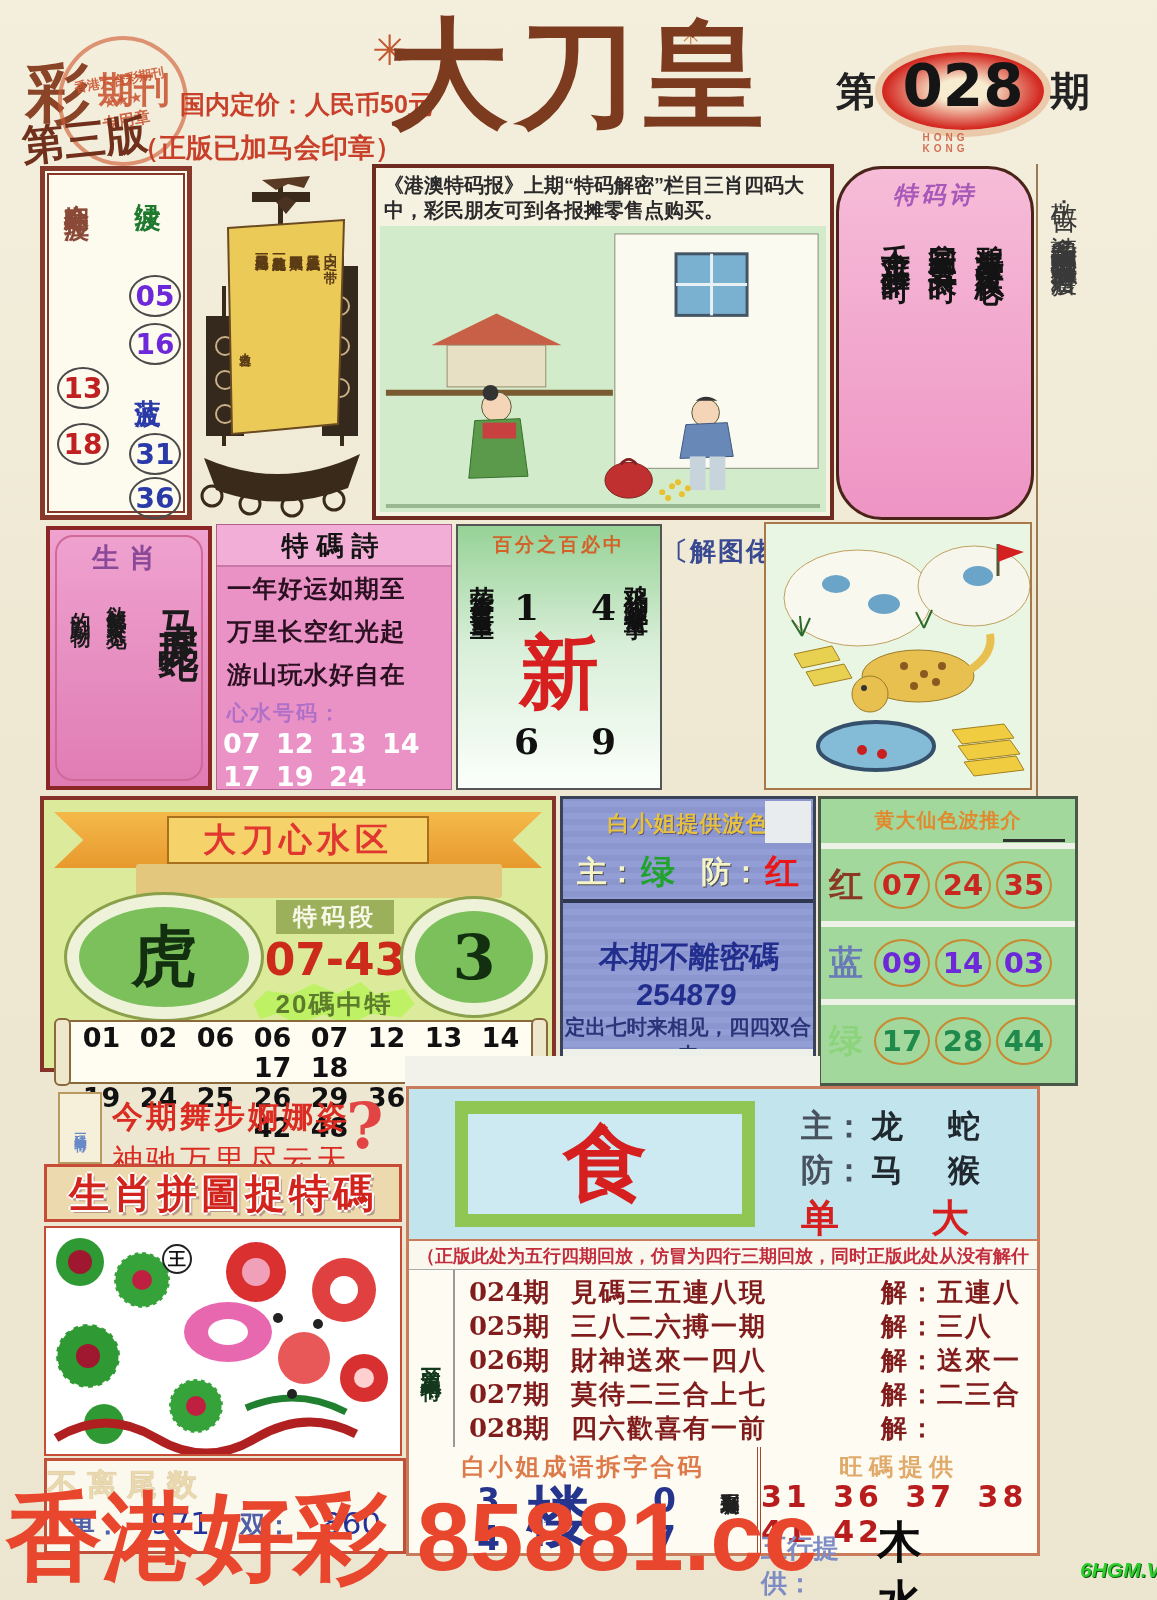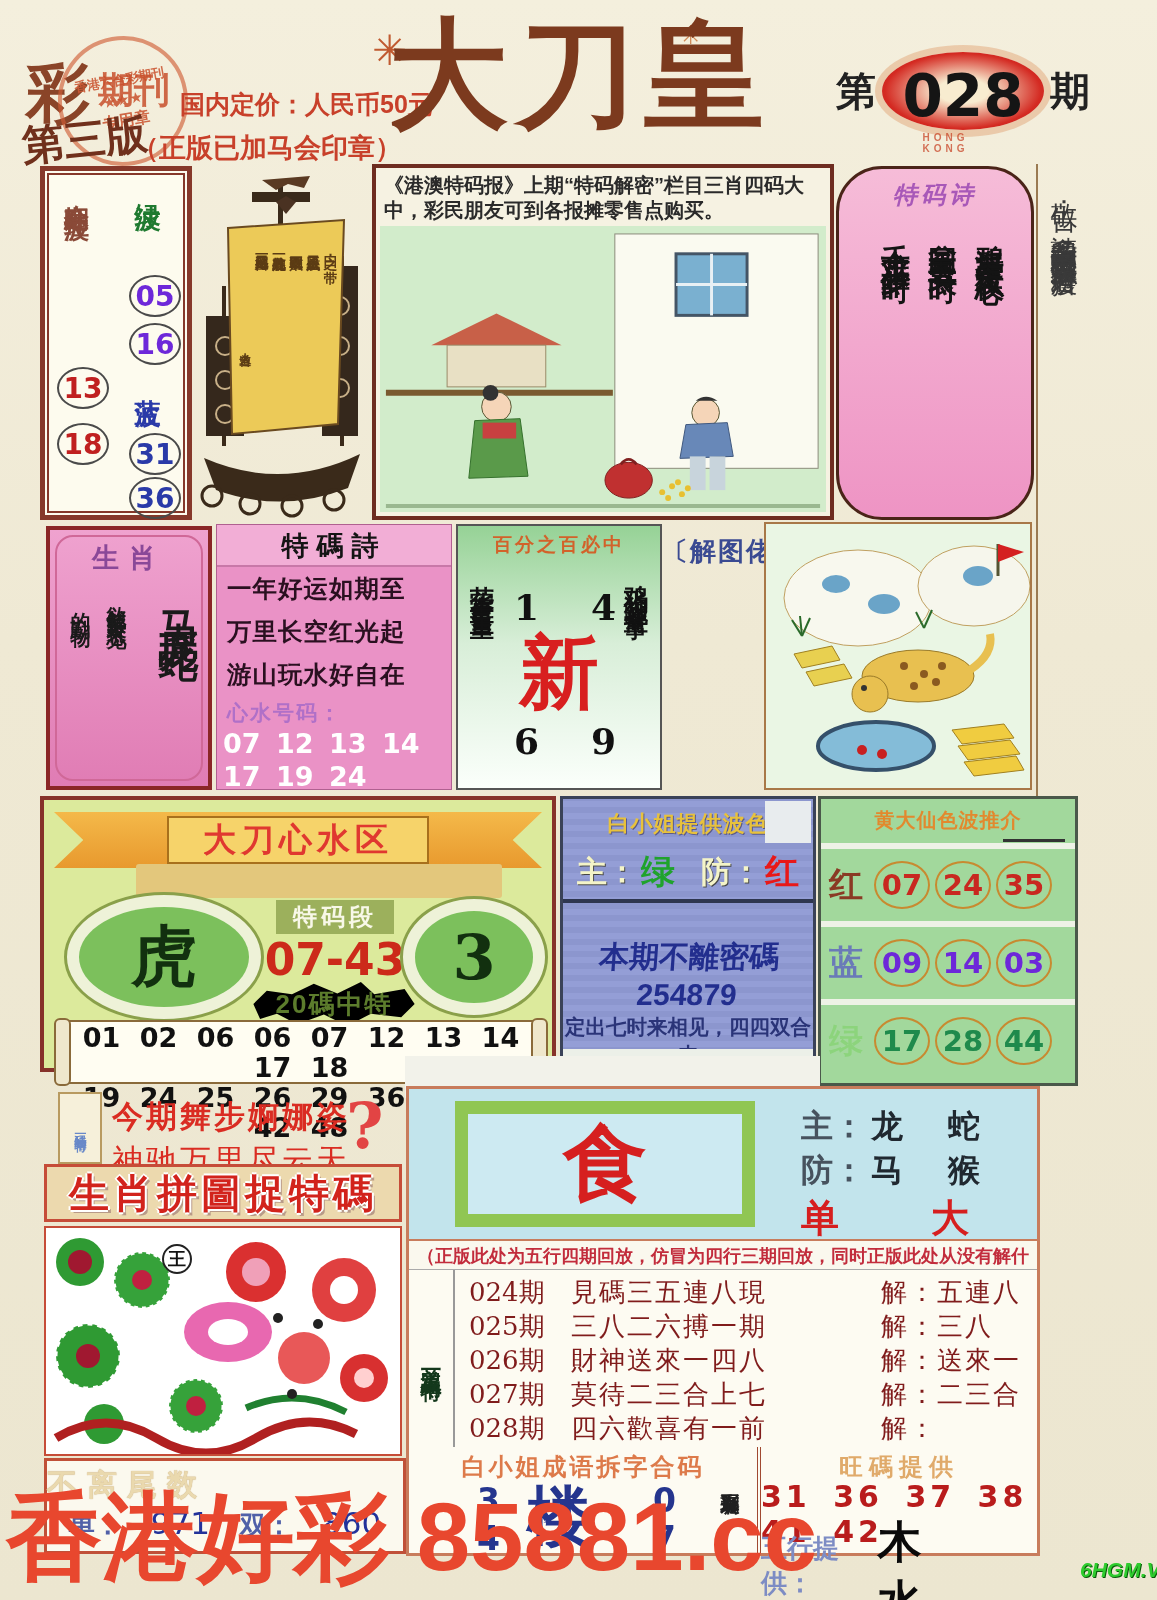--- a/index.html
+++ b/index.html
@@ -23,21 +23,21 @@
   .price{left:180px;top:88px;font-size:25px;font-weight:bold;color:#c8402a}
   .stamp-note{left:132px;top:130px;font-size:27px;font-weight:bold;color:#c8402a}
   .edition{left:22px;top:112px;font-size:42px;font-weight:bold;color:#70301c;transform:rotate(-6deg)}
   .main-title{left:388px;top:8px;font-size:120px;font-weight:bold;color:#7c3a1e;letter-spacing:8px;line-height:1.1}
   .deco-star1{left:372px;top:26px;font-size:42px;color:#c05a30}
   .deco-star2{left:680px;top:20px;font-size:26px;color:#d08a58}
   .issue-block{left:836px;top:52px;display:flex;align-items:center;gap:6px}
   .issue-fix{font-size:40px;font-weight:bold;color:#222}
   .issue-oval{position:relative;width:162px;height:78px;border-radius:50%;
       background:radial-gradient(ellipse at center,#f8ecd0 22%,#d42a22 68%,#b82018 100%);
-      box-shadow:0 0 0 7px rgba(215,120,55,.3);display:flex;align-items:flex-end;justify-content:center}
+      box-shadow:0 0 0 7px rgba(215,120,55,.3);display:flex;align-items:flex-start;justify-content:center}
   .issue-number{font-size:58px;font-weight:bold;color:#151515}
   .issue-stamp-text{position:absolute;left:50%;top:80px;transform:translateX(-50%);
       font-size:10px;letter-spacing:4px;color:rgba(200,70,40,.75);font-weight:bold}
 
   
   .wave-box{left:40px;top:166px;width:152px;height:354px;background:#fdfbee;
       border:5px solid #86382a;box-shadow:inset 0 0 0 2px #fdfbee,inset 0 0 0 4px #86382a}
   .lw-heading{left:16px;top:14px;height:178px;font-size:25px;font-weight:bold;color:#8a4a38;letter-spacing:2px}
   .num-circle{position:absolute;width:52px;height:42px;border:2px solid #4a4a4a;border-radius:50%;
       display:flex;align-items:center;justify-content:center;font-size:28px;font-weight:bold;background:transparent}
@@ -112,21 +112,21 @@
       text-align:center;line-height:44px;font-size:33px;font-weight:bold;color:#e03830;letter-spacing:5px}
   .dk-censor{left:92px;top:64px;width:366px;height:34px;background:#e3c77c;border-radius:3px}
   .dk-oval{position:absolute;border-radius:50%;background:#eef2d8;border:3px solid #8aa04a;
       display:flex;align-items:center;justify-content:center}
   .dk-oval .inner{position:absolute;inset:12px;border-radius:50%;background:#7cc05c}
   .dk-oval .ch{position:relative;z-index:2;font-weight:bold;color:#12300f}
   .dk-range-label{position:absolute;left:232px;top:100px;width:118px;height:34px;background:#9cb05c;
       color:#f8f8e8;font-size:24px;font-weight:bold;text-align:center;line-height:34px;letter-spacing:4px}
   .dk-range{position:absolute;left:212px;top:134px;width:158px;text-align:center;font-size:44px;
       font-weight:bold;color:#cc2a1a}
-  .dk-burst{position:absolute;left:206px;top:182px;width:168px;height:44px;background:#000000;
+  .dk-burst{position:absolute;left:206px;top:182px;width:168px;height:44px;background:#bef264;
       clip-path:polygon(2% 50%,10% 20%,25% 28%,38% 4%,52% 26%,66% 0%,74% 28%,92% 16%,98% 50%,90% 80%,72% 72%,58% 100%,44% 74%,28% 96%,16% 72%,6% 84%);
       display:flex;align-items:center;justify-content:center;font-size:26px;font-weight:bold;color:#5c7c2c;letter-spacing:2px}
   .dk-scroll{position:absolute;left:14px;top:220px;width:486px;height:64px;background:#fffdf2;
       border:2px solid #8a6a3a;border-radius:4px;text-align:center;padding-top:1px}
   .dk-scroll::before,.dk-scroll::after{content:"";position:absolute;top:-4px;bottom:-4px;width:13px;
       background:#efe7cc;border:2px solid #8a6a3a;border-radius:6px}
   .dk-scroll::before{left:-6px}.dk-scroll::after{right:-6px}
   .dk-row{font-size:27px;font-weight:bold;color:#111;line-height:30px;word-spacing:10px}
 
   
@@ -189,21 +189,21 @@
   .shi-row .lab{font-size:32px;color:#47525e}
   .shi-row .val{font-size:32px;color:#202830;letter-spacing:18px;margin-left:6px}
   .shi-danda{position:absolute;left:392px;top:104px;width:220px;display:flex;gap:92px;
       font-size:38px;font-weight:bold;color:#d61f1f}
   .rt-note{position:absolute;top:150px;left:0;right:0;height:30px;line-height:30px;background:#faf8ee;
       border-top:2px solid #c87c5c;text-align:center;font-size:18px;font-weight:bold;color:#c22c3c}
   .hist{position:absolute;top:180px;left:0;right:0;height:178px;background:#fdfbf2;border-top:1px solid #aaa;display:flex}
   .hist-side{width:46px;border-right:2px solid #999;display:flex;align-items:center;justify-content:center}
   .hist-side span{font-size:21px;font-weight:bold;color:#14381c;letter-spacing:2px}
   .hist-rows{flex:1;padding:5px 0 0 14px}
-  .h-row{display:flex;gap:14px;font-size:26px;font-weight:normal;color:#801c1c;line-height:34px}
+  .h-row{display:flex;gap:14px;font-size:26px;font-weight:bold;color:#801c1c;line-height:34px}
   .h-period{width:88px}.h-phrase{width:296px;letter-spacing:2px}.h-ans{flex:1;letter-spacing:2px}
   .rt-split{position:absolute;top:358px;bottom:0;left:0;right:0;display:flex}
   .cy-box{width:352px;position:relative;background:#fdfbf2;border-right:4px double #a04830}
   .cy-title{position:absolute;top:4px;left:0;right:0;text-align:center;font-size:24px;font-weight:bold;
       color:#dd7a4a;letter-spacing:3px}
   .cy-center{position:absolute;left:118px;top:26px;font-size:64px;font-weight:bold;color:#25358e}
   .cy-num{position:absolute;font-size:33px;font-weight:bold;color:#25358e}
   .cy-side{position:absolute;right:14px;top:32px;height:76px;font-size:19px;font-weight:bold;color:#202020}
   .wm-box{flex:1;position:relative;background:#fdfbf2}
   .wm-title{position:absolute;top:4px;left:0;right:0;text-align:center;font-size:24px;font-weight:bold;

